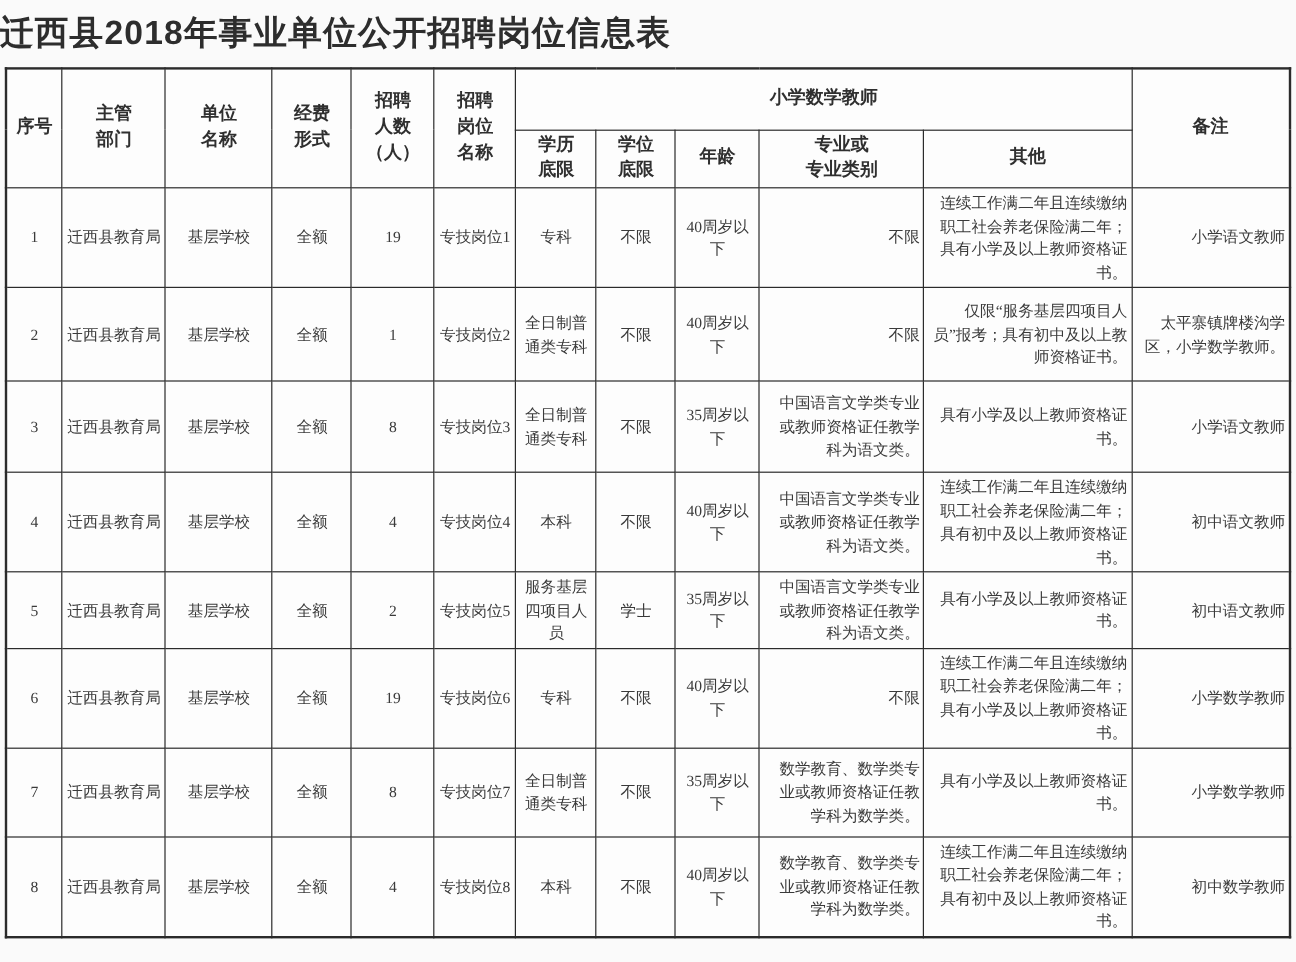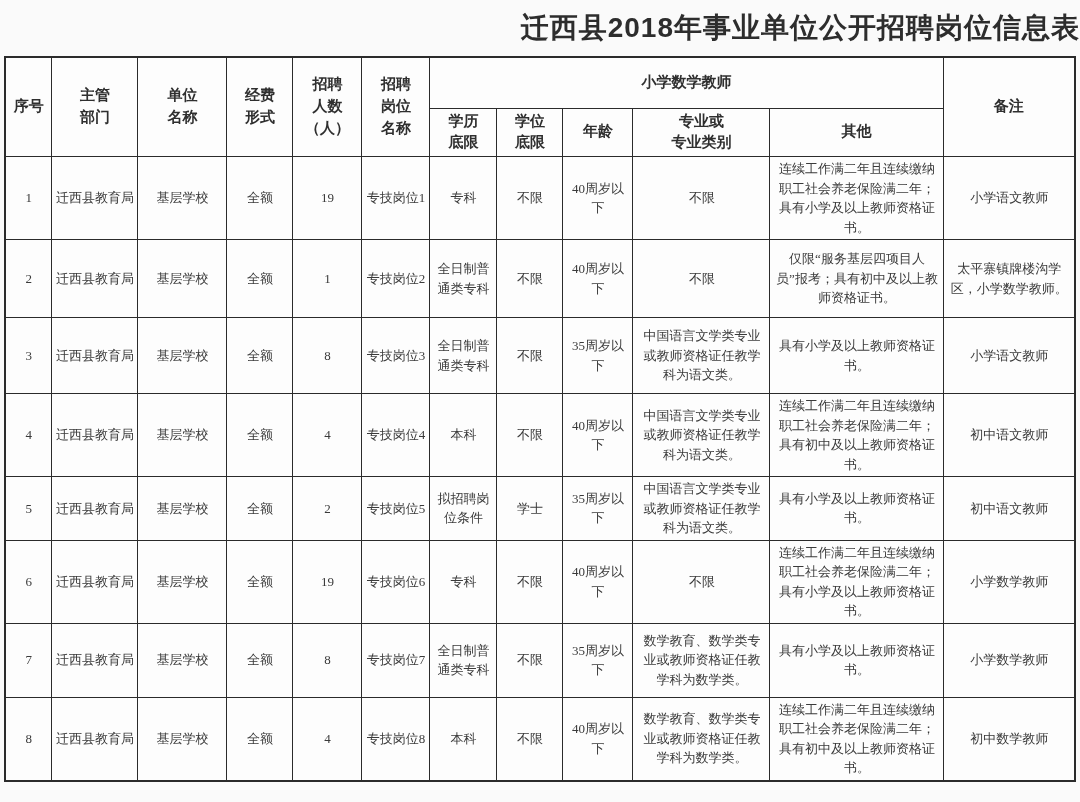--- a/index.html
+++ b/index.html
@@ -11,21 +11,21 @@
     font-family: "Liberation Serif", "DejaVu Serif", serif;
     color: #3a3a3a;
   }
   .page {
     width: 1080px;
     height: 802px;
     overflow: hidden;
   }
   .doc-title {
     margin: 8px auto 0 auto;
-    text-align: right;
+    text-align: left;
     font-size: 28px;
     font-weight: bold;
     color: #2d2d2d;
     font-family: "Liberation Sans", "DejaVu Sans", sans-serif;
     letter-spacing: 1px;
     height: 40px;
     line-height: 40px;
   }
   table.job-table {
     table-layout: fixed;
@@ -49,21 +49,21 @@
     line-height: 1.45;
     padding: 2px 1px;
   }
   .job-table td {
     font-size: 13px;
     line-height: 1.5;
     color: #3a3a3a;
     padding: 2px 3px;
   }
   .job-table td.c { text-align: center; }
-  .job-table td.l { text-align: center; padding: 2px 3px 2px 4px; }
+  .job-table td.l { text-align: right; padding: 2px 3px 2px 4px; }
   thead tr:nth-child(1) { height: 51px; }
   thead tr:nth-child(2) { height: 47px; margin-top: 11px; }
   tbody tr:nth-child(1) { height: 77px; }
   tbody tr:nth-child(2) { height: 78px; }
   tbody tr:nth-child(3) { height: 76px; }
   tbody tr:nth-child(4) { height: 75px; }
   tbody tr:nth-child(5) { height: 56px; }
   tbody tr:nth-child(6) { height: 75px; }
   tbody tr:nth-child(7) { height: 74px; }
   tbody tr:nth-child(8) { height: 74px; }
@@ -176,21 +176,21 @@
         <td class="l">连续工作满二年且连续缴纳职工社会养老保险满二年；具有初中及以上教师资格证书。</td>
         <td class="l">初中语文教师</td>
       </tr>
       <tr>
         <td class="c">5</td>
         <td class="c">迁西县教育局</td>
         <td class="c">基层学校</td>
         <td class="c">全额</td>
         <td class="c">2</td>
         <td class="c">专技岗位5</td>
-        <td class="c">拟招聘岗位条件</td>
+        <td class="c">服务基层四项目人员</td>
         <td class="c">学士</td>
         <td class="c">35周岁以下</td>
         <td class="l">中国语言文学类专业或教师资格证任教学科为语文类。</td>
         <td class="l">具有小学及以上教师资格证书。</td>
         <td class="l">初中语文教师</td>
       </tr>
       <tr>
         <td class="c">6</td>
         <td class="c">迁西县教育局</td>
         <td class="c">基层学校</td>

